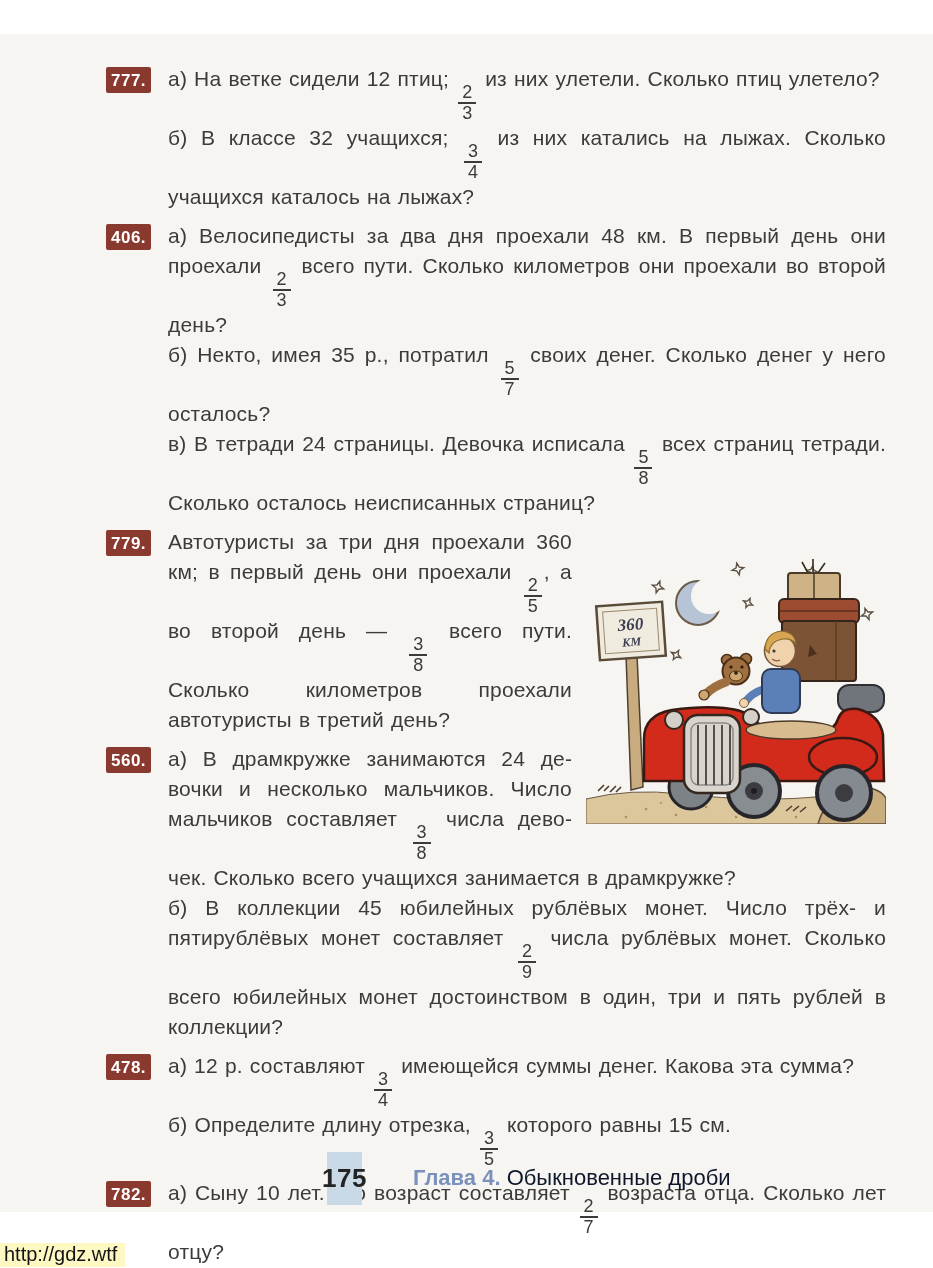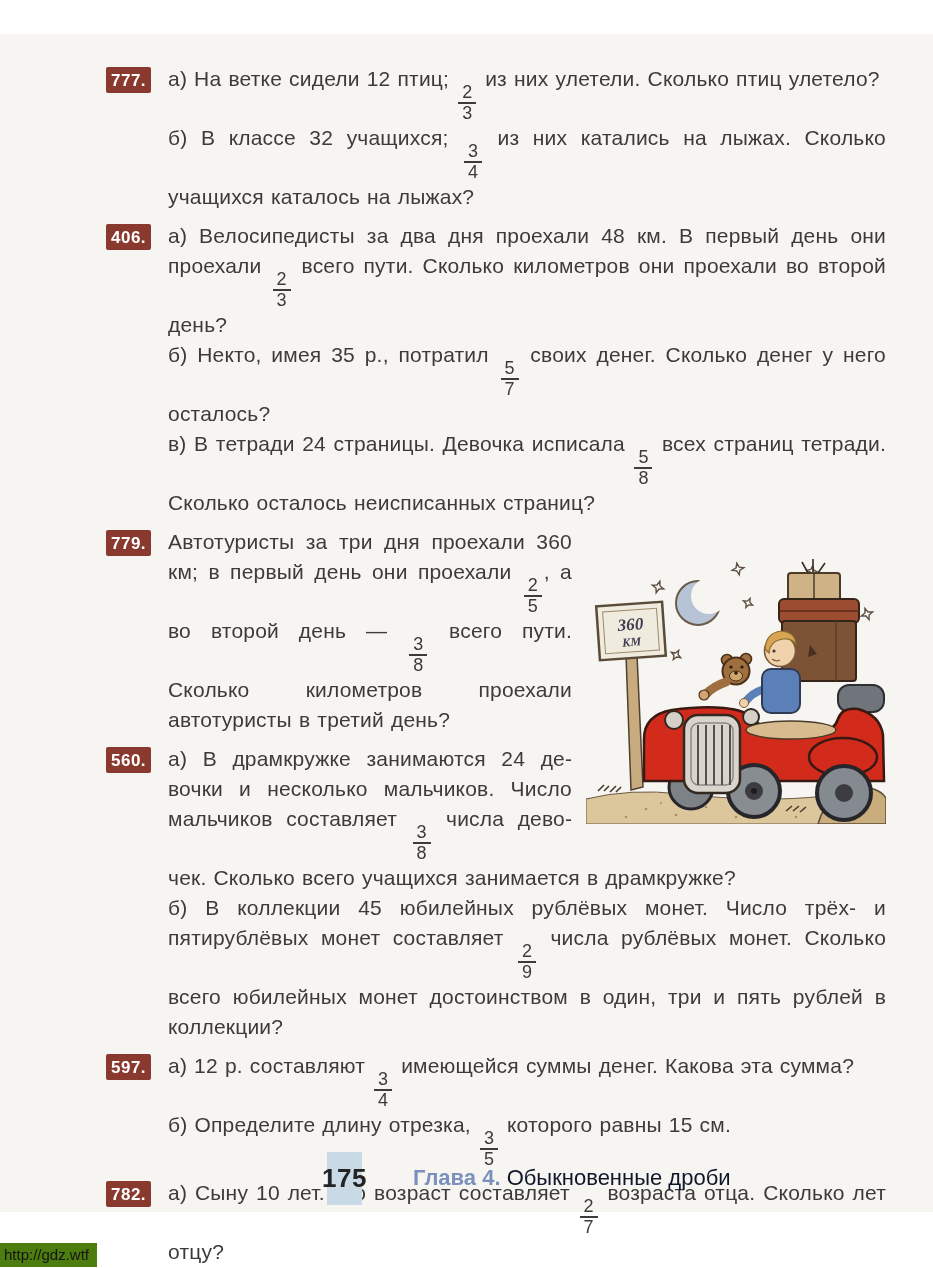--- a/index.html
+++ b/index.html
@@ -45,22 +45,22 @@
     background:#c9d9e6;display:flex;align-items:center;justify-content:center;
     font-size:26px;font-weight:700;color:#232323;letter-spacing:.5px;
   }
   .chapter{
     position:absolute;left:413px;top:1165px;font-size:22px;line-height:26px;
   }
   .chapter .lbl{color:#7b91bc;font-weight:700;text-align:right;}
   .chapter .ttl{color:#0f172a;font-weight:400;}
   .wm{
     position:absolute;left:0;top:1243px;
-    background:#4d7c0f;color:#141414;
-    font-size:15px;line-height:19px;padding:2px 8px 3px 4px;
+    background:#fef9c3;color:#141414;
+    font-size:20px;line-height:19px;padding:2px 8px 3px 4px;
   }
 </style>
 </head>
 <body>
 
 <div class="scan"></div>
 
 <div class="exercises">
     <div class="problem">
       <span class="badge">777.</span>
@@ -205,21 +205,21 @@
       <div class="part">а) В драмкружке занимаются 24 де­вочки и несколько мальчиков. Число мальчиков составляет <span class="frac">
           <span class="num">3</span>
           <span class="den">8</span>
         </span> числа дево­чек. Сколько всего учащихся зани­мается в драмкружке?</div>
       <div class="part">б) В коллекции 45 юбилейных руб­лёвых монет. Число трёх- и пятирублёвых монет составляет <span class="frac">
           <span class="num">2</span>
           <span class="den">9</span>
         </span> числа рублёвых монет. Сколько всего юбилейных монет до­стоинством в один, три и пять рублей в коллекции?</div>
     </div>
     <div class="problem">
-      <span class="badge">597.</span>
+      <span class="badge">478.</span>
       <div class="part">а) 12 р. составляют <span class="frac">
           <span class="num">3</span>
           <span class="den">4</span>
         </span> имеющейся суммы денег. Какова эта сумма?</div>
       <div class="part">б) Определите длину отрезка, <span class="frac">
           <span class="num">3</span>
           <span class="den">5</span>
         </span> которого равны 15 см.</div>
     </div>
     <div class="problem">

